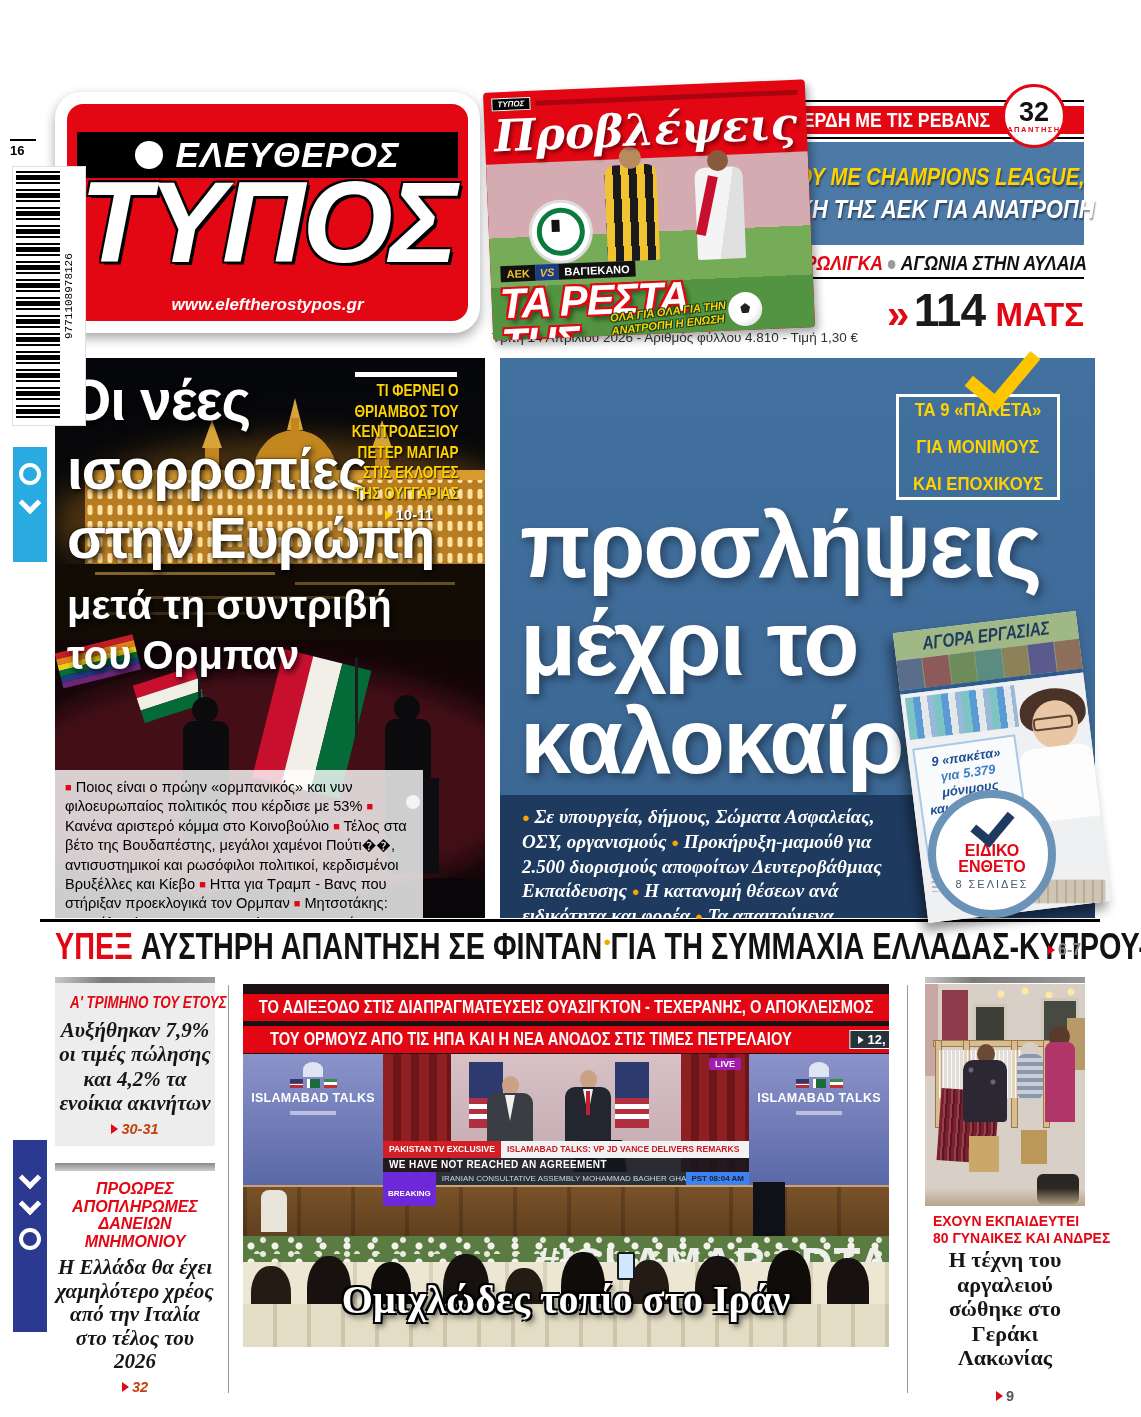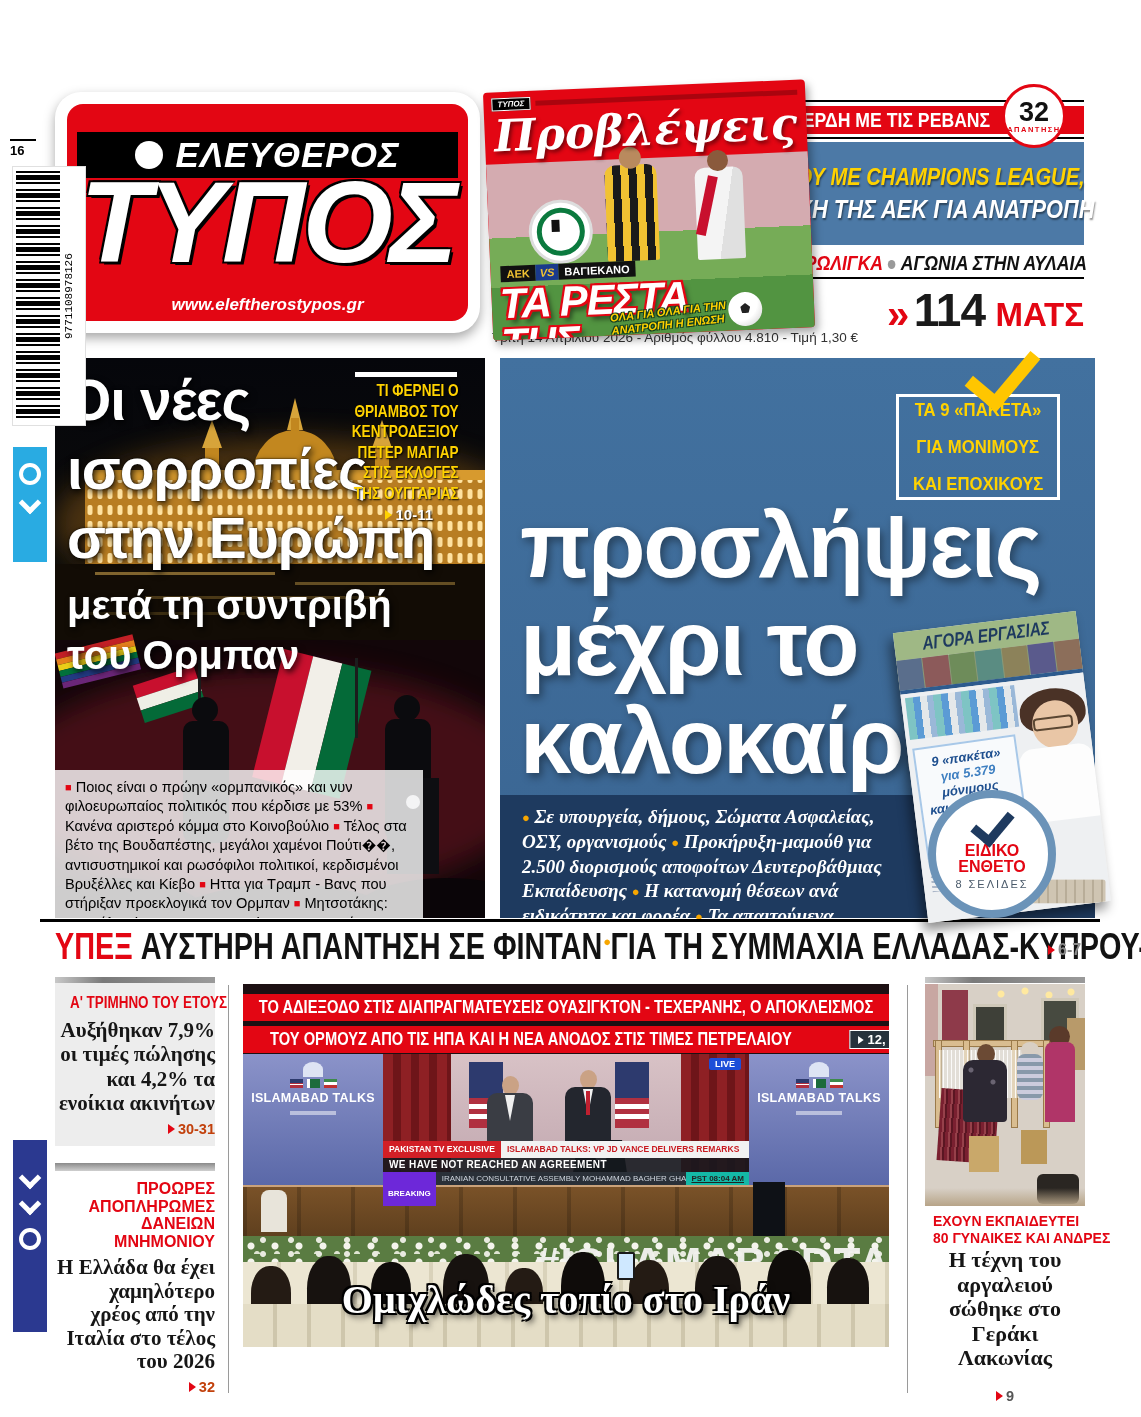--- a/index.html
+++ b/index.html
@@ -160,21 +160,21 @@
   .toprule{left:40px;top:919px;width:1060px;height:3px;background:#000;}
   .ypex{left:55px;top:926px;width:1070px;white-space:nowrap;}
   .ypex-tag{color:#e30613;font-weight:800;font-size:36px;}
   .ypex-text{color:#121212;font-weight:800;font-size:36px;margin-left:10px;}
   .ypex-pages{left:1048px;top:941px;font-size:16px;color:#8a8a8a;font-weight:bold;}
   .ypex-pages .tri{border-left-color:#e30613;}
 
   
   .colbar{height:6px;background:linear-gradient(90deg,#c8c8c8,#7a7a7a 30%,#9a9a9a);}
   .vrule{width:1px;background:#9a9a9a;}
-  .brief{text-align:right;}
+  .brief{text-align:center;font-style:italic;}
   .brief-kicker{color:#e30613;font-weight:800;font-size:16px;line-height:17.5px;}
   .brief-text{font-family:"Liberation Serif",serif;font-weight:bold;color:#161616;margin-top:6px;}
   .brief-pages{margin-top:5px;font-size:14.5px;color:#c2410c;font-weight:bold;}
   .b1{left:55px;top:983px;width:160px;height:152px;background:#ededed;padding-top:11px;}
   .b1 .brief-text{font-size:21px;line-height:24.5px;}
   .divider2{left:55px;top:1163px;width:160px;height:8px;background:linear-gradient(180deg,#8a8a8a,#cfcfcf);}
   .b2{left:55px;top:1180px;width:160px;}
   .b2 .brief-text{font-size:21px;line-height:23.5px;}
 
   
@@ -207,32 +207,32 @@
   .man{position:absolute;width:46px;}
   .man .head{width:17px;height:19px;border-radius:50%;background:#caa285;margin:0 auto;}
   .man .torso{width:46px;height:62px;border-radius:10px 10px 0 0;background:#3a3d44;margin-top:-2px;position:relative;}
   .man .torso::before{content:"";position:absolute;left:18px;top:2px;width:10px;height:26px;background:#f0f0f0;
     clip-path:polygon(0 0,100% 0,50% 100%);}
   .man.m2 .torso{background:#23262e;}
   .man.m2 .torso::after{content:"";position:absolute;left:21px;top:4px;width:4px;height:24px;background:#c02030;}
   .lect{position:absolute;left:188px;top:86px;width:58px;height:46px;background:#15181e;
     clip-path:polygon(12% 0,88% 0,100% 100%,0 100%);z-index:3;}
   .lect::after{content:"";position:absolute;left:24px;top:10px;width:12px;height:12px;border-radius:50%;background:#dfe4ee;opacity:.85;}
-  .live{position:absolute;right:148px;top:74px;background:#1d4ed8;color:#fff;font-size:9px;font-weight:bold;
+  .live{position:absolute;right:148px;top:74px;background:#a21caf;color:#fff;font-size:9px;font-weight:bold;
     padding:1px 6px;border-radius:2px;z-index:4;}
   .tick1{position:absolute;left:140px;top:157px;width:366px;height:17px;display:flex;z-index:4;}
   .t-ex{background:#d21f26;color:#fff;font-size:8.5px;font-weight:bold;padding:3px 6px;white-space:nowrap;}
   .t-head{background:#f2f2f2;color:#c81a20;font-size:8.5px;font-weight:bold;padding:3px 6px;flex:1;
     white-space:nowrap;overflow:hidden;}
   .tick2{position:absolute;left:140px;top:174px;width:366px;height:14px;background:rgba(20,24,30,.88);
     color:#fff;font-weight:bold;font-size:10px;padding:1px 6px;letter-spacing:.4px;z-index:4;box-sizing:border-box;white-space:nowrap;}
   .tick3{position:absolute;left:140px;top:188px;width:366px;height:13px;display:flex;z-index:4;font-size:8px;}
   .t-brk{background:#6d28d9;color:#fff;font-weight:800;padding:17px 5px;white-space:nowrap;}
   .t-sub{background:#2a3038;color:#cfd6df;padding:1.5px 6px;flex:1;white-space:nowrap;overflow:hidden;}
-  .t-time{background:#14b8a6;color:#222;font-weight:bold;padding:1.5px 5px;white-space:nowrap;text-decoration:underline;}
+  .t-time{background:#3b82f6;color:#222;font-weight:bold;padding:1.5px 5px;white-space:nowrap;}
   .wood{position:absolute;left:0;top:201px;width:100%;height:51px;
     background:repeating-linear-gradient(90deg,rgba(0,0,0,.18) 0 4px,transparent 4px 54px),linear-gradient(180deg,#7a5228,#5e3f1e);
     border-top:2px solid #caa27a;z-index:2;}
   .chair{position:absolute;left:18px;top:206px;width:26px;height:42px;background:#e8e4da;border-radius:8px 8px 0 0;z-index:3;}
   .lect2{position:absolute;right:104px;top:198px;width:32px;height:54px;background:#0e1116;z-index:3;}
   .flowers{position:absolute;left:0;top:252px;width:100%;height:28px;z-index:3;
     background:radial-gradient(circle at 8px 10px,#f4f4ec 3px,transparent 4px),
                radial-gradient(circle at 20px 4px,#e8eadf 2.5px,transparent 3.5px),
                radial-gradient(circle at 14px 18px,#dfe5d2 2.5px,transparent 3.5px),#5a7c42;
     background-size:24px 16px,28px 14px,20px 18px;}

